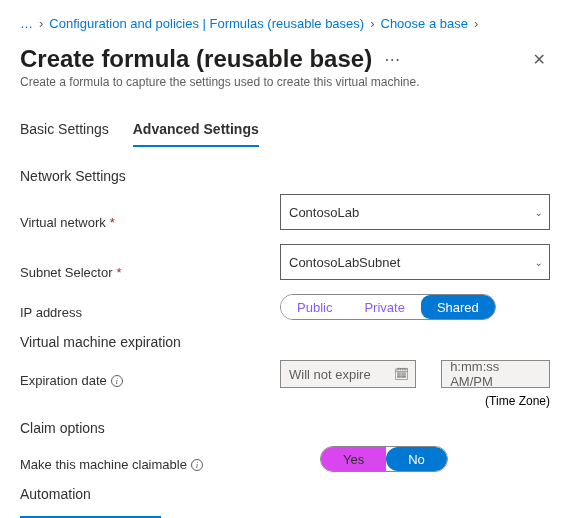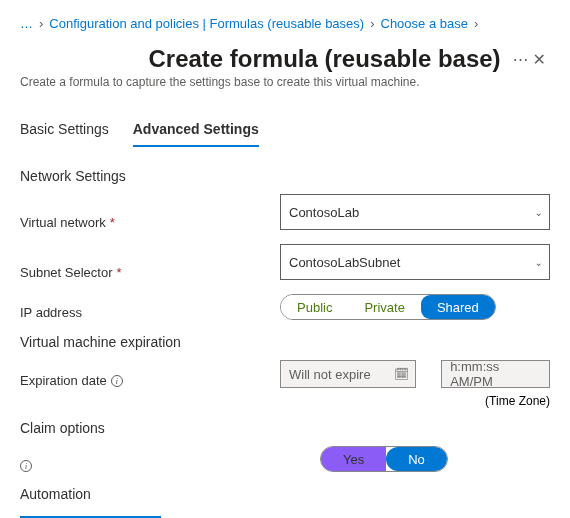--- a/index.html
+++ b/index.html
@@ -18,21 +18,21 @@
     font-size: 13px;
     margin-bottom: 14px;
     flex-wrap: wrap;
   }
   .breadcrumb .link { color: #0078d4; cursor: pointer; }
   .breadcrumb .sep { color: #605e5c; }
   .breadcrumb .dots { color: #0078d4; cursor: pointer; }
   .header-row {
     display: flex;
     align-items: center;
-    justify-content: flex-end;
+    justify-content: space-between;
     margin-bottom: 2px;
   }
   .title-wrap { display: flex; align-items: center; gap: 12px; }
   h1 { font-size: 24px; font-weight: 600; color: #201f1e; }
   .more-icon { color: #605e5c; font-size: 16px; cursor: pointer; }
   .close-icon { color: #605e5c; font-size: 16px; cursor: pointer; padding: 4px; }
   .subtitle { font-size: 12px; color: #605e5c; margin-bottom: 26px; }
   .tabs { display: flex; gap: 24px; border-bottom: 1px solid transparent; margin-bottom: 20px; }
   .tab { padding: 6px 0 8px 0; cursor: pointer; font-size: 14px; color: #323130; }
   .tab.active { font-weight: 600; border-bottom: 2px solid #0078d4; }
@@ -90,21 +90,21 @@
     height: 26px;
   }
   .pill {
     padding: 0 16px;
     height: 100%;
     display: flex;
     align-items: center;
     font-size: 13px;
     cursor: pointer;
     background: #fff;
-    color: #4d7c0f;
+    color: #8b5cf6;
   }
   .pill.selected {
     background: #0078d4;
     color: #fff;
     border-radius: 9px;
   }
   .date-group { display: flex; gap: 25px; }
   .date-input, .time-input {
     height: 28px;
     border: 1px solid #8a8886;
@@ -132,21 +132,21 @@
     border-radius: 14px;
     height: 26px;
     overflow: hidden;
     margin-left: 40px;
   }
   .yn {
     padding: 0 22px;
     display: flex; align-items: center;
     font-size: 13px;
     cursor: pointer;
-    background: #8b5cf6;
+    background: #d946ef;
   }
   .yn.selected { background: #0078d4; color: #fff; border-radius: 12px; }
   .primary-btn {
     background: #0078d4;
     color: #fff;
     border: none;
     height: 28px;
     padding: 0 14px;
     font-size: 13px;
     cursor: pointer;
@@ -169,21 +169,21 @@
 </div>
 
 
 <div class="header-row">
   <div class="title-wrap">
     <h1>Create formula (reusable base)</h1>
     <span class="more-icon">⋯</span>
   </div>
   <span class="close-icon">✕</span>
 </div>
-<div class="subtitle">Create a formula to capture the settings base to create this virtual machine.</div>
+<div class="subtitle">Create a formula to capture the settings used to create this virtual machine.</div>
 
 
 <div class="tabs">
   <div class="tab">Basic Settings</div>
   <div class="tab active">Advanced Settings</div>
 </div>
 
 
 <div class="section-heading">Network Settings</div>
 
@@ -246,20 +246,21 @@
     </div>
   </div>
 </div>
 <div class="helper-right">(Time Zone)</div>
 
 
 <div class="section-heading">Claim options</div>
 
 <div class="form-row">
   <div class="form-label">
+    <span>Make this machine claimable</span>
     <span class="info-icon">i</span>
   </div>
   <div class="form-control">
     <div class="yes-no">
       <div class="yn">Yes</div>
       <div class="yn selected">No</div>
     </div>
   </div>
 </div>
 

